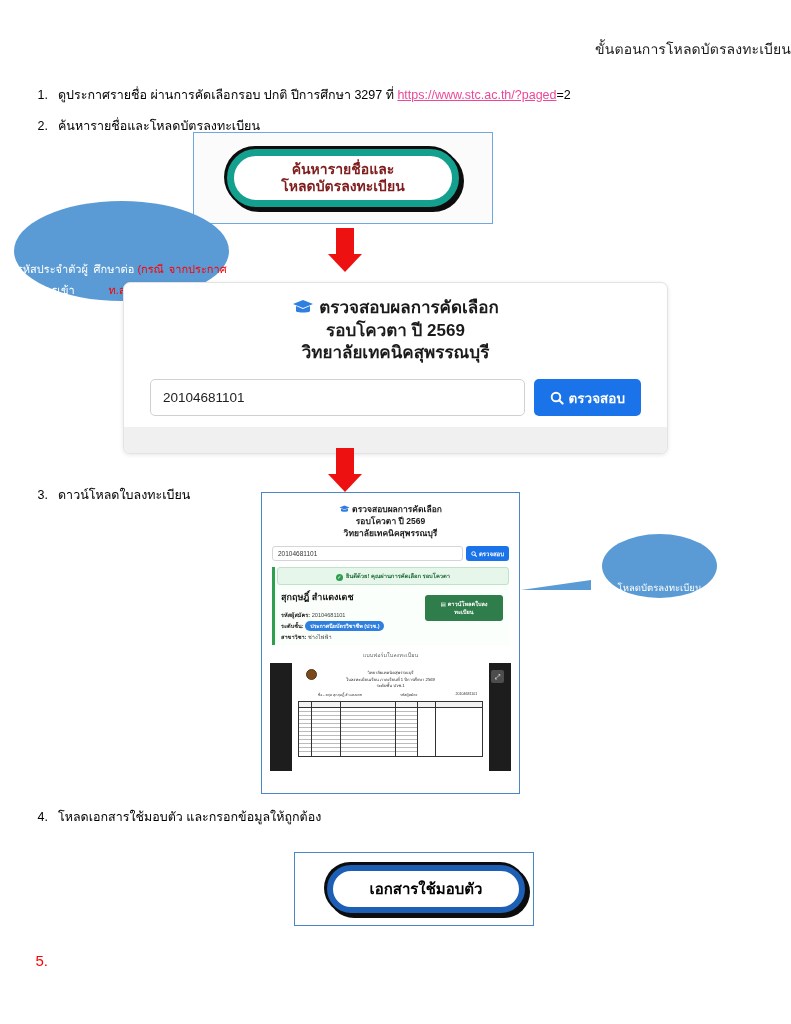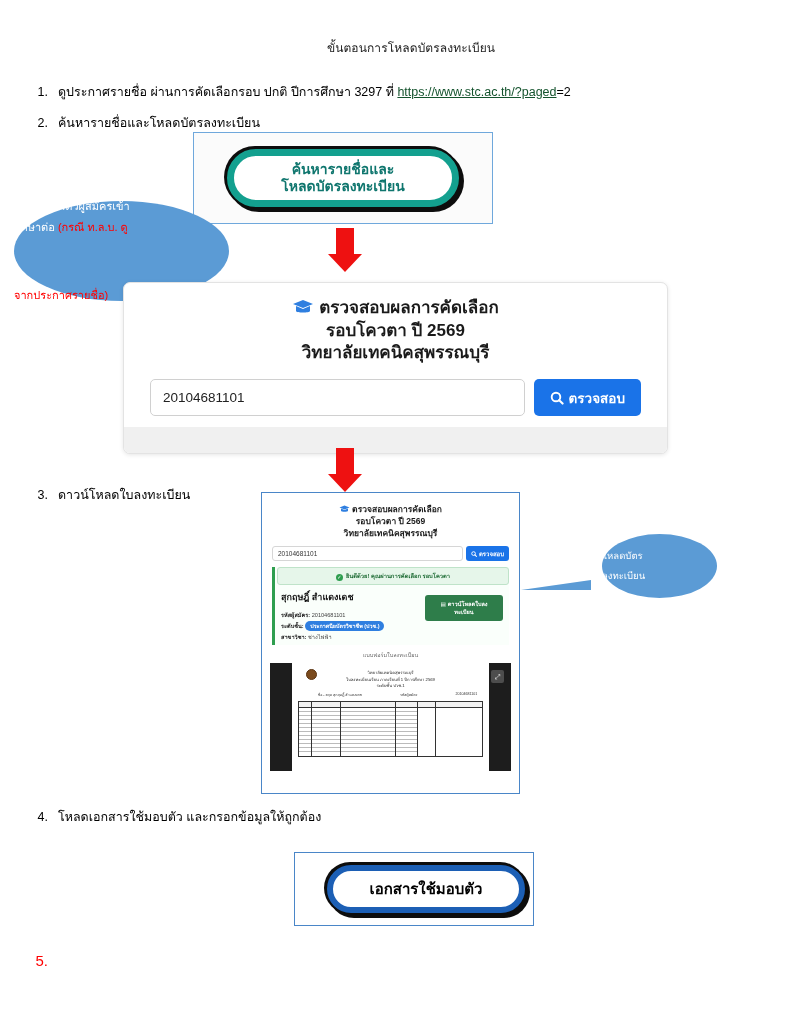--- a/index.html
+++ b/index.html
@@ -9,22 +9,22 @@
     height: 1024px;
     background: #ffffff;
     font-family: "Liberation Sans", "DejaVu Sans", sans-serif;
     color: #000000;
     position: relative;
     overflow: hidden;
   }
 
   
   .doc-title {
-    text-align: center;
-    font-size: 12px;
+    text-align: right;
+    font-size: 14px;
     margin-top: 38px;
     letter-spacing: 0.1px;
     color: #1a1a1a;
     padding-left: 31px;
   }
 
   
   .step-row {
     display: flex;
     align-items: flex-start;
@@ -40,21 +40,21 @@
   }
   .step-text { flex: 1 1 auto; }
 
   .step1 { margin-top: 26px; margin-left: 28px; }
   .step2 { margin-top: 12px; margin-left: 28px; }
   .step3 { position: absolute; left: 28px; top: 486px; }
   .step4 { position: absolute; left: 28px; top: 808px; }
   .step5 { position: absolute; left: 28px; top: 950px; }
 
   .link {
-    color: #14532d;
+    color: #ec4899;
   }
   .link-tail { color: #000; text-decoration: none; }
   .step5 .step-num, .step5 .step-text { color: #ff0000; }
   .step5 .step-num { font-size: 15px; }
   .step4-sub {
     margin-left: 38px;
     margin-top: 3px;
     font-size: 12.5px;
   }
   .step4-sub .hl {
@@ -82,31 +82,31 @@
     background: #ffffff;
     border: 7px solid #13a08f;
     box-shadow: 3px 3px 0 2px #0d0d0d, -1px -1px 0 2px #0d0d0d;
     display: flex;
     flex-direction: column;
     align-items: center;
     justify-content: center;
     font-size: 14px;
     font-weight: bold;
     line-height: 1.25;
-    color: #0f766e;
+    color: #7f1d1d;
   }
 
   
   .callout {
     position: absolute;
     border-radius: 50%;
     background: #5b9bd5;
     display: flex;
-    flex-direction: column;
-    align-items: flex-start;
+    flex-direction: row;
+    align-items: flex-end;
     justify-content: center;
     text-align: center;
     color: #ffffff;
     font-size: 11px;
     line-height: 1.9;
   }
   .callout-1 {
     left: 14px;
     top: 201px;
     width: 215px;

